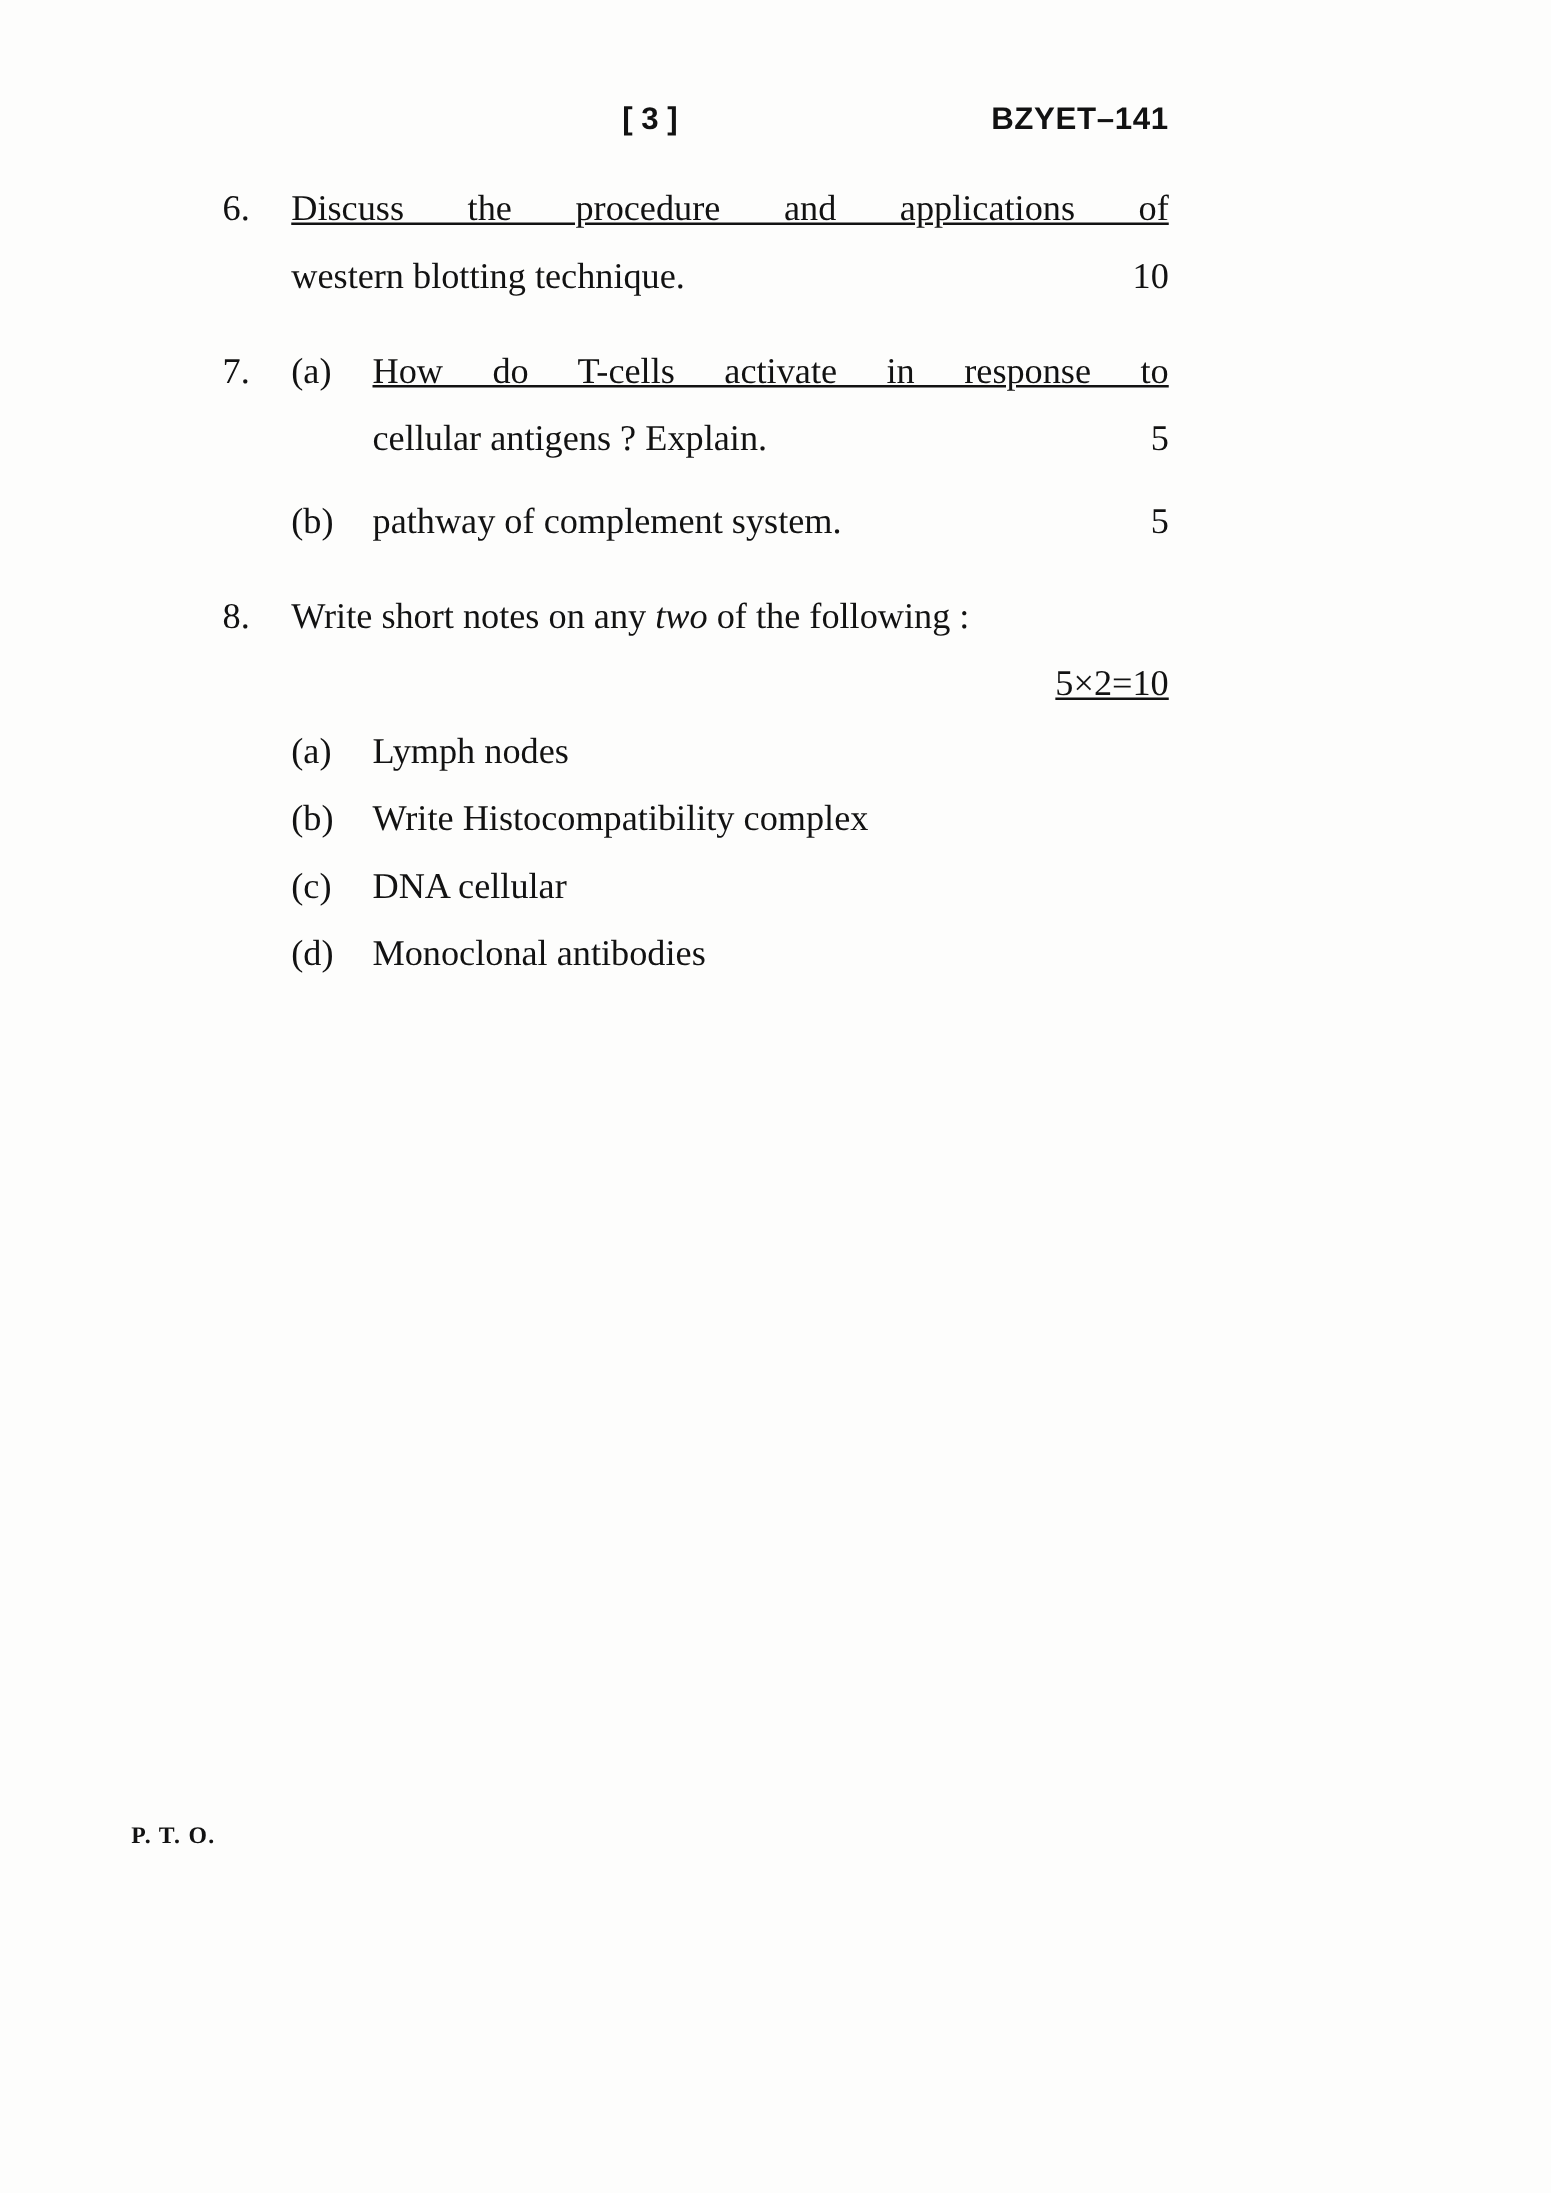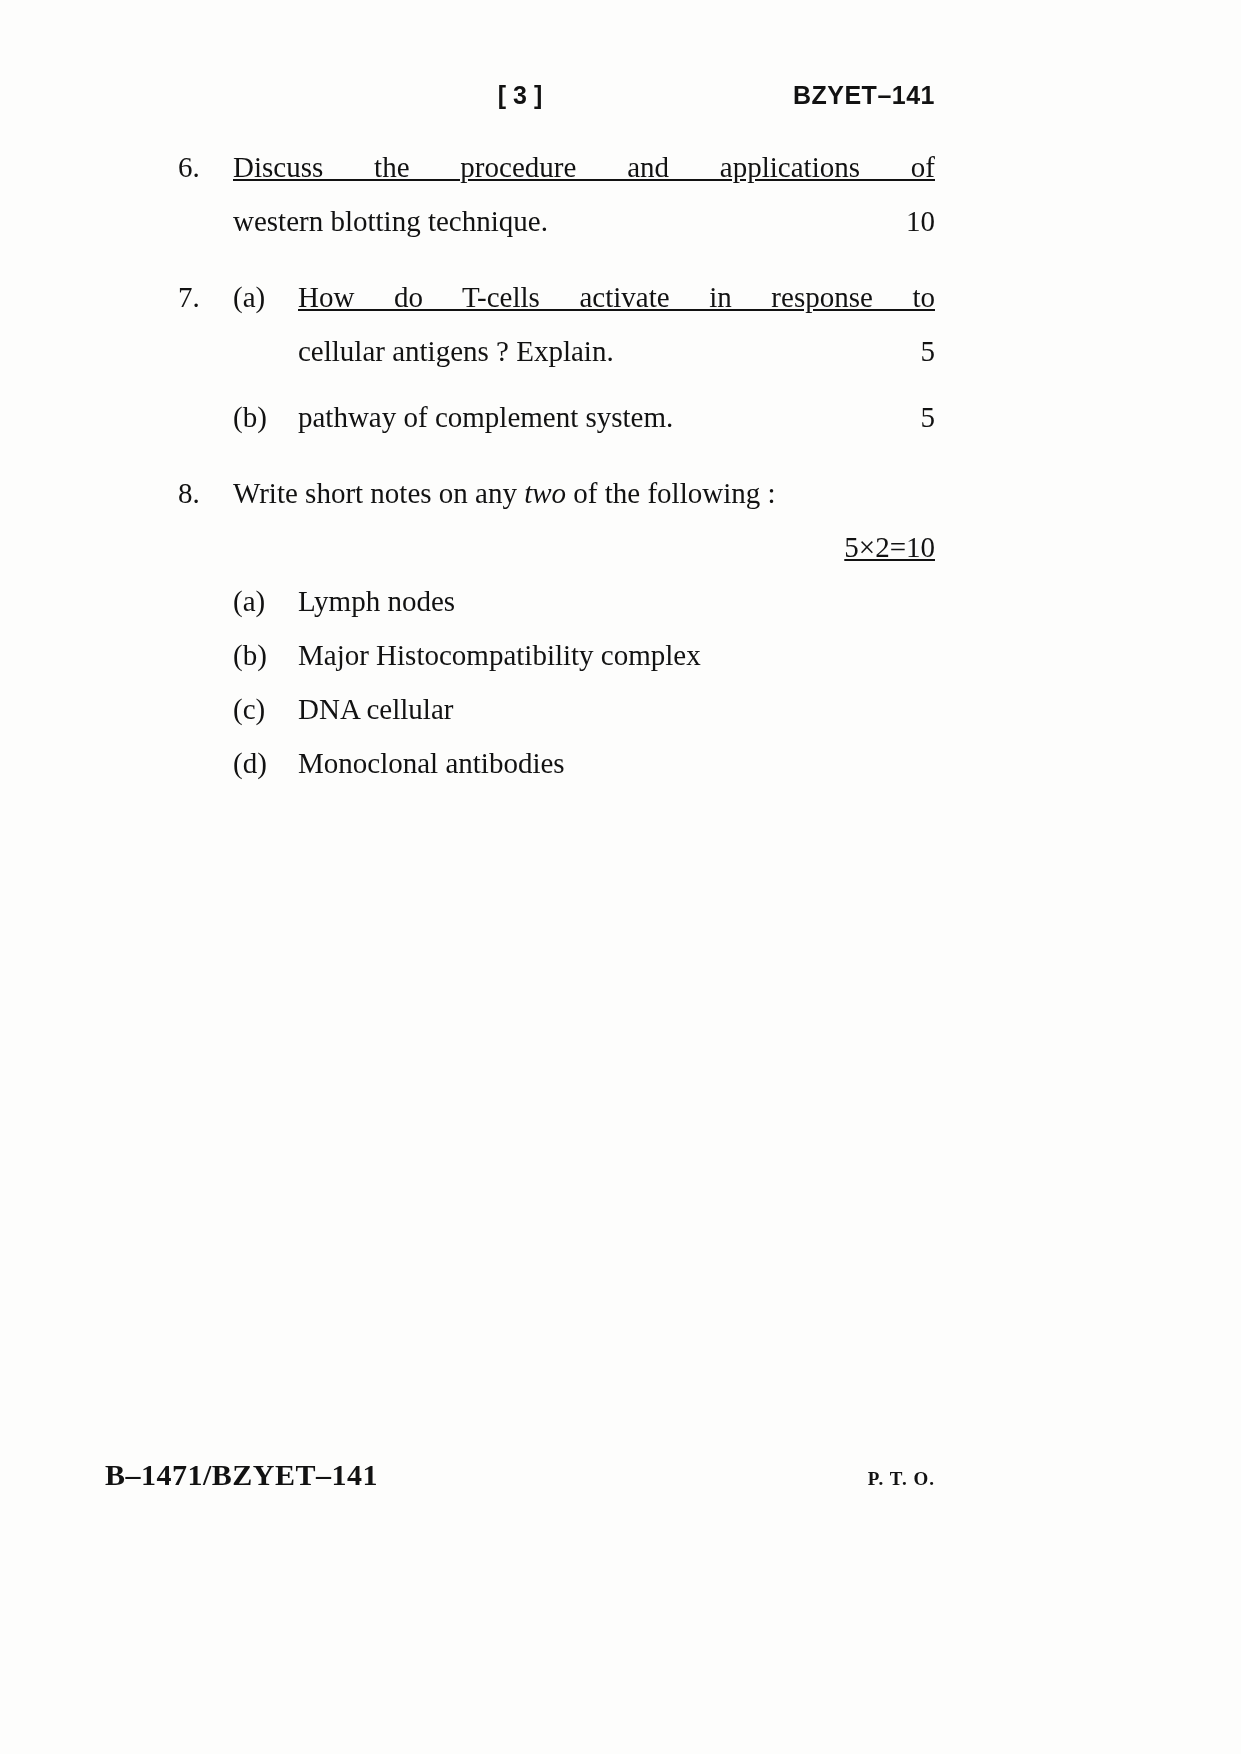--- a/index.html
+++ b/index.html
@@ -167,34 +167,33 @@
 
         <div class="marks-line">5×2=10</div>
 
         <div class="options">
           <div class="part">
             <span class="part-label">(a)</span>
             <span class="part-text">Lymph nodes</span>
           </div>
           <div class="part">
             <span class="part-label">(b)</span>
-            <span class="part-text">Major Histocompatibility complex</span>
+            <span class="part-text">Write Histocompatibility complex</span>
           </div>
           <div class="part">
             <span class="part-label">(c)</span>
             <span class="part-text">DNA cellular</span>
           </div>
           <div class="part">
             <span class="part-label">(d)</span>
             <span class="part-text">Monoclonal antibodies</span>
           </div>
         </div>
 
       </div>
     </div>
 
   </div>
 
   <div class="page-footer">
-    <span class="footer-code">B–1471/BZYET–141</span>
     <span class="footer-pto">P. T. O.</span>
   </div>
 </div>
 
 </body></html>

